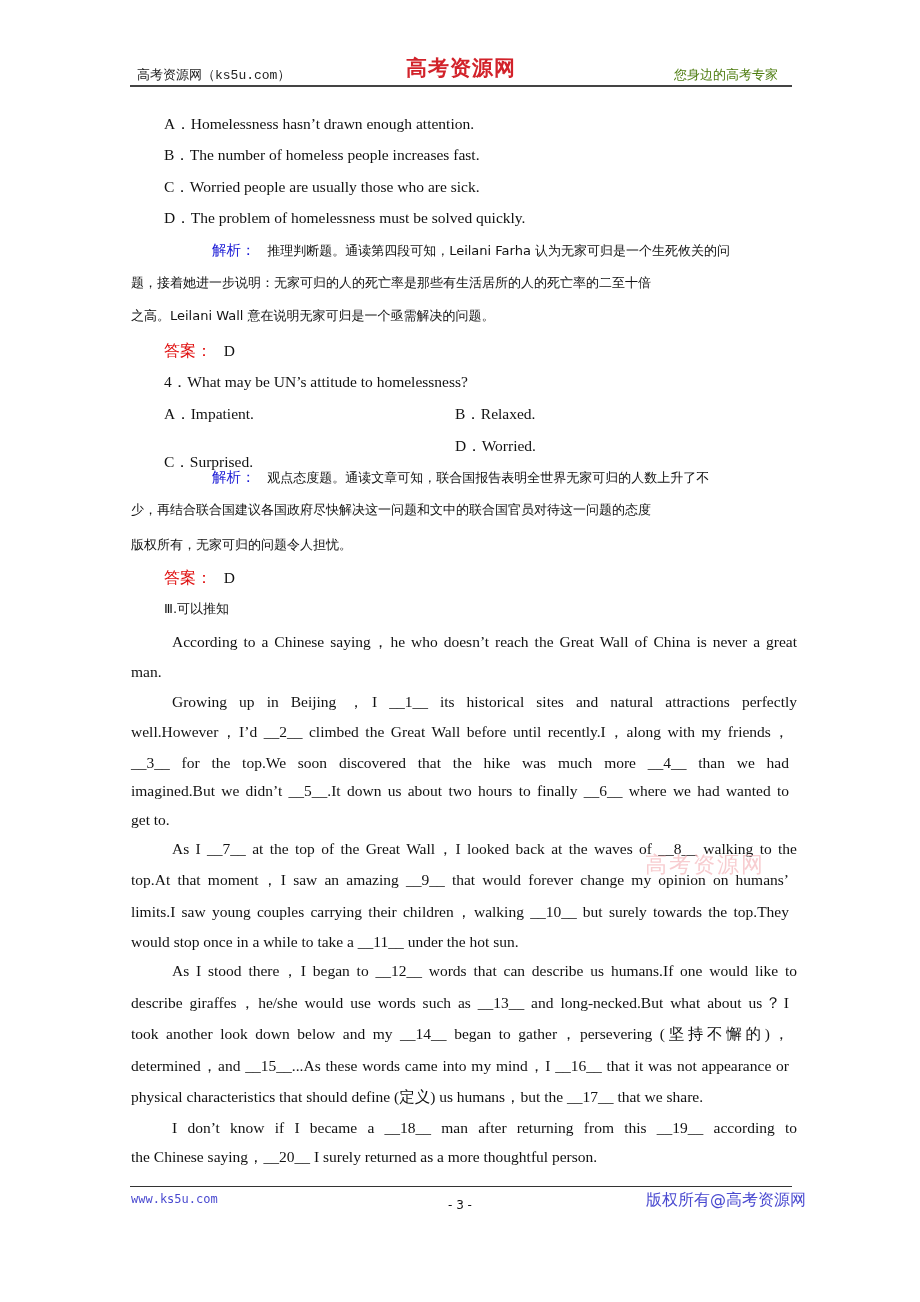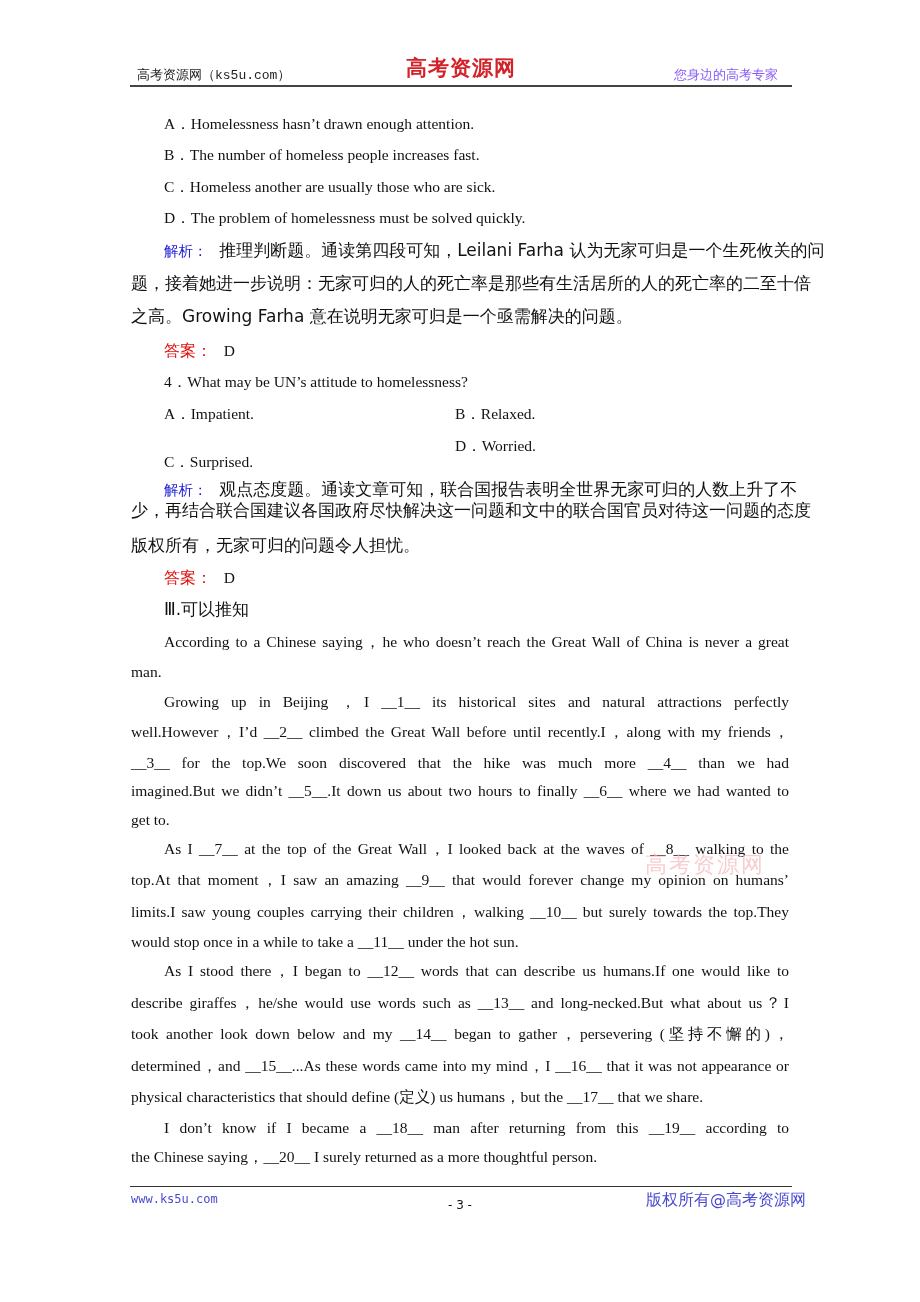--- a/index.html
+++ b/index.html
@@ -1,66 +1,66 @@
 <!DOCTYPE html>
 <html><head>
 <meta charset="utf-8">
 <style>
   html,body{margin:0;padding:0;background:#fff;}
   body{width:920px;height:1302px;position:relative;overflow:hidden;
        font-family:"Liberation Serif","DejaVu Serif",serif;color:#111;}
   .hdr-left{position:absolute;left:137px;top:66px;font-size:13px;font-family:Liberation Mono, monospace;color:#222;}
   .hdr-logo{position:absolute;left:406px;top:54px;font-size:21px;color:#d2222a;font-family:"DejaVu Serif",serif;font-weight:bold;letter-spacing:1px;}
-  .hdr-right{position:absolute;left:674px;top:66px;font-size:13px;font-family:Liberation Mono, monospace;color:#8b5cf6;}
+  .hdr-right{position:absolute;left:674px;top:66px;font-size:13px;font-family:Liberation Mono, monospace;color:#4d7c0f;}
   .hdr-rule{position:absolute;left:130px;top:85px;width:662px;height:2px;background:#444;}
   .ln{position:absolute;left:131px;font-size:15.5px;white-space:nowrap;line-height:20px;}
   .ind{left:164px;}
-  .lbl-blue{color:#1a1ad6;font-family:"DejaVu Sans",sans-serif;font-size:14.5px;}
+  .lbl-blue{color:#1a1ad6;font-family:"DejaVu Sans",sans-serif;font-size:14.5px;margin-left:48px;}
   .lbl-red{color:#e01010;font-family:"DejaVu Sans",sans-serif;font-size:16px;}
-  .cn{font-family:"DejaVu Sans",sans-serif;font-size:17px;}
+  .cn{font-family:"DejaVu Sans",sans-serif;font-size:13px;}
   .just{width:658px;text-align:justify;text-align-last:justify;}
-  .just.ind{width:625px;}
+  .just.ind{width:625px;margin-left:8px;}
   .col2{position:absolute;left:455px;}
   .watermark{position:absolute;left:645px;top:850px;font-size:22px;color:#f4b8bd;opacity:.7;font-family:"DejaVu Serif",serif;letter-spacing:2px;}
   .ftr-rule{position:absolute;left:130px;top:1186px;width:662px;height:1px;background:#333;}
   .ftr-left{position:absolute;left:131px;top:1192px;font-size:12px;color:#4a4ad0;font-family:"DejaVu Sans Mono",monospace;}
   .ftr-page{position:absolute;left:448px;top:1198px;font-size:12px;font-family:"DejaVu Sans",sans-serif;}
   .ftr-right{position:absolute;left:646px;top:1190px;font-size:16px;color:#4a4ad0;font-family:"DejaVu Sans",sans-serif;}
 </style>
 </head>
 <body>
 
 <div>
   <span class="hdr-left">高考资源网（ks5u.com）</span>
   <span class="hdr-logo">高考资源网</span>
   <span class="hdr-right">您身边的高考专家</span>
   <div class="hdr-rule"></div>
 </div>
 
 <div class="ln ind" style="top:114px">A．Homelessness hasn’t drawn enough attention.</div>
 <div class="ln ind" style="top:145px">B．The number of homeless people increases fast.</div>
-<div class="ln ind" style="top:177px">C．Homeless another are usually those who are sick.</div>
+<div class="ln ind" style="top:177px">C．Worried people are usually those who are sick.</div>
 <div class="ln ind" style="top:208px">D．The problem of homelessness must be solved quickly.</div>
 
 <div class="ln ind" style="top:240px">
   <span class="lbl-blue">解析：</span>&nbsp;&nbsp;&nbsp;<span class="cn">推理判断题。通读第四段可知，Leilani Farha 认为无家可归是一个生死攸关的问</span>
 </div>
 <div class="ln cn" style="top:273px">题，接着她进一步说明：无家可归的人的死亡率是那些有生活居所的人的死亡率的二至十倍</div>
-<div class="ln cn" style="top:306px">之高。Growing Farha 意在说明无家可归是一个亟需解决的问题。</div>
+<div class="ln cn" style="top:306px">之高。Leilani Wall 意在说明无家可归是一个亟需解决的问题。</div>
 <div class="ln ind" style="top:341px">
   <span class="lbl-red">答案：</span>&nbsp;&nbsp;&nbsp;<span>D</span>
 </div>
 
 <div class="ln ind" style="top:372px">4．What may be UN’s attitude to homelessness?</div>
 <div class="ln ind" style="top:404px">A．Impatient.</div>
 <div class="ln col2" style="top:404px">B．Relaxed.</div>
 <div class="ln ind" style="top:452px">C．Surprised.</div>
 <div class="ln col2" style="top:436px">D．Worried.</div>
 
-<div class="ln ind" style="top:479px">
+<div class="ln ind" style="top:467px">
   <span class="lbl-blue">解析：</span>&nbsp;&nbsp;&nbsp;<span class="cn">观点态度题。通读文章可知，联合国报告表明全世界无家可归的人数上升了不</span>
 </div>
 <div class="ln cn" style="top:500px">少，再结合联合国建议各国政府尽快解决这一问题和文中的联合国官员对待这一问题的态度</div>
 <div class="ln cn" style="top:535px">版权所有，无家可归的问题令人担忧。</div>
 <div class="ln ind" style="top:568px">
   <span class="lbl-red">答案：</span>&nbsp;&nbsp;&nbsp;<span>D</span>
 </div>
 
 <div class="ln ind cn" style="top:599px">Ⅲ.可以推知</div>
 

